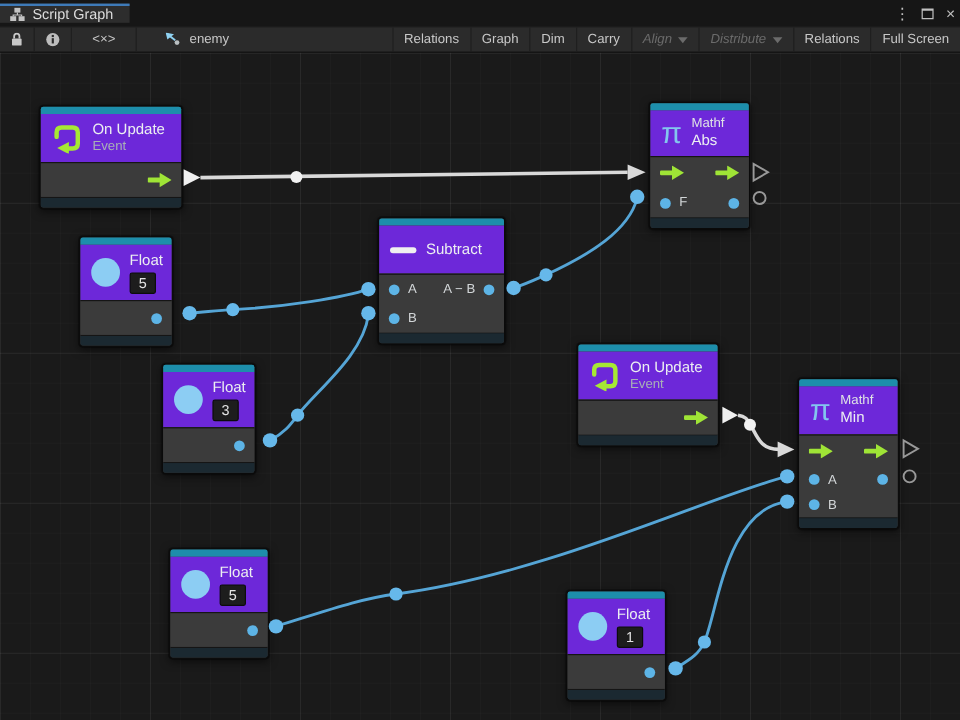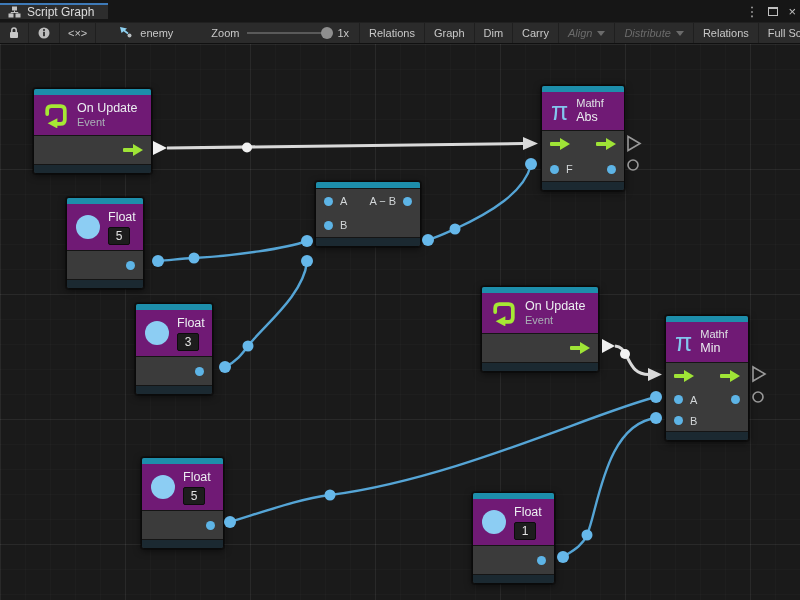--- a/index.html
+++ b/index.html
@@ -41,21 +41,21 @@
       linear-gradient(rgba(255,255,255,0.018) 1px, transparent 1px),
       linear-gradient(90deg, rgba(255,255,255,0.018) 1px, transparent 1px);
     background-size:125px 125px, 125px 125px, 25px 25px, 25px 25px; }
 
   #wires { position:absolute; left:0; top:-44px; width:800px; height:600px; pointer-events:none; z-index:5; }
 
   
   .node { position:absolute; z-index:2; border:1px solid #0a0a0a; border-radius:3px;
           box-shadow:0 2px 7px rgba(0,0,0,.55), 0 0 0 1px rgba(0,0,0,.3); background:#3b3b3b; }
   .titlebar { height:6px; background:#1d8eab; border-radius:2px 2px 0 0; }
-  .nhead { background:#701a75; display:flex; align-items:center; gap:8px; padding:12px 9px; }
+  .nhead { background:#6d28d9; display:flex; align-items:center; gap:8px; padding:12px 9px; }
   .ntitle { font-size:12.5px; color:#eceff1; line-height:15px; }
   .nsub { font-size:11px; color:#a9b1b6; line-height:13px; }
   .ncat { font-size:11px; color:#dfe3e5; line-height:13px; }
   .nbody { border-top:1px solid #151515; background:#3b3b3b; }
   .prow { display:flex; align-items:center; gap:7px; padding:0 8px; }
   .plabel { font-size:11px; color:#d2d6d8; }
   .nfoot { height:9px; background:#1b2931; border-top:1px solid #151515; border-radius:0 0 2px 2px; }
   .vdot { width:9px; height:9px; border-radius:50%; background:#5db4e6; flex:none; }
   .vdot.right { margin-left:auto; }
   .float-icon { width:24px; height:24px; border-radius:50%; background:#8ccdf3; flex:none; }
@@ -107,27 +107,20 @@
       <span>&lt;×&gt;</span>
     </div>
     <div class="graph-name">
       <svg width="15" height="13" viewBox="0 0 15 13">
         <path d="M1.5 1.5 L8 6.5" stroke="#8fd2f2" stroke-width="1.6"></path>
         <polygon points="0,0 7,1.5 1.5,6" fill="#8fd2f2"></polygon>
         <circle cx="9.5" cy="8.5" r="2" fill="#b9bfc2"></circle>
       </svg>
       <span>enemy</span>
     </div>
-    <div class="zoom-group">
-      <span>Zoom</span>
-      <div class="zoom-track">
-        <div class="zoom-handle"></div>
-      </div>
-      <span>1x</span>
-    </div>
     <div class="spacer"></div>
     <div class="tbtn">
         <span>Relations</span>
       </div>
     <div class="tbtn">
         <span>Graph</span>
       </div>
     <div class="tbtn">
         <span>Dim</span>
       </div>
@@ -204,20 +197,24 @@
       <div class="nbody">
         <div class="prow" style="height:28px;">
             <span class="vdot right"></span>
           </div>
       </div>
       <div class="nfoot"></div>
     </div>
 
     <div class="node" style="left:315px; top:137px; width:106px;">
       <div class="titlebar"></div>
+      <div class="nhead" style="height:40px;">
+        <div class="minus-icon"></div>
+        <div class="ntitle">Subtract</div>
+      </div>
       <div class="nbody">
         <div class="prow" style="height:24px;">
           <span class="vdot"></span>
           <span class="plabel">A</span>
           <span class="plabel" style="margin-left:auto;">A − B</span>
           <span class="vdot"></span>
         </div>
         <div class="prow" style="height:24px;">
           <span class="vdot"></span>
           <span class="plabel">B</span>

